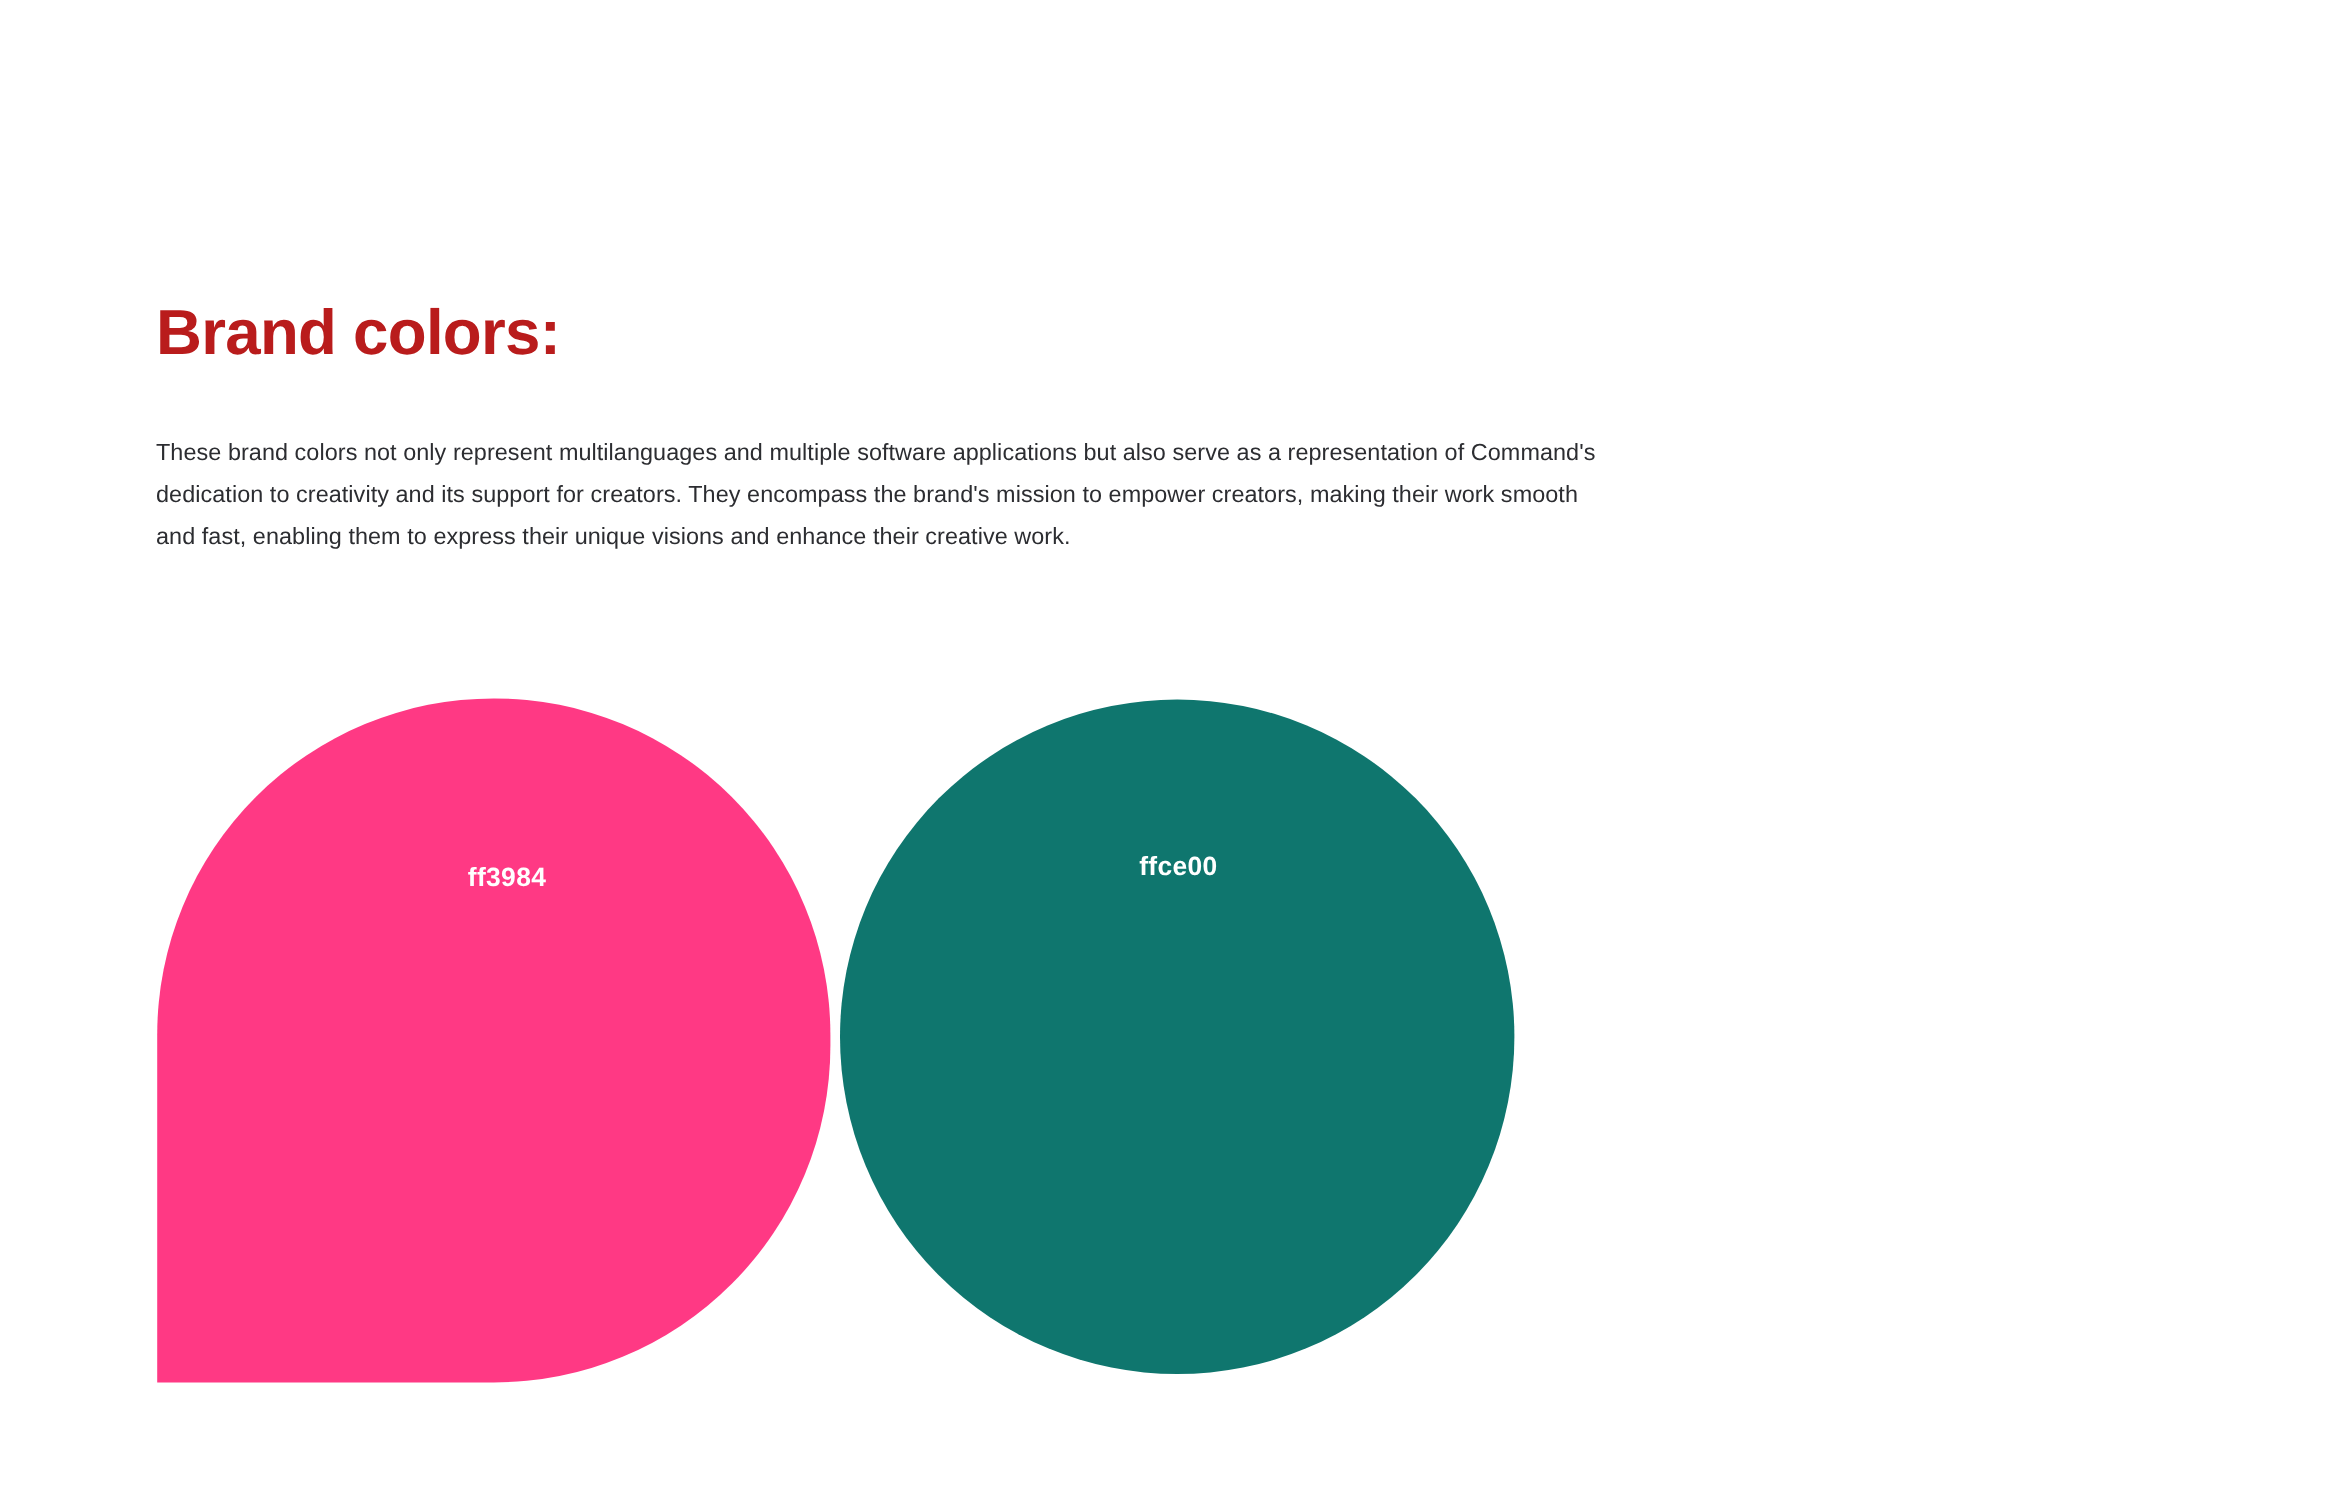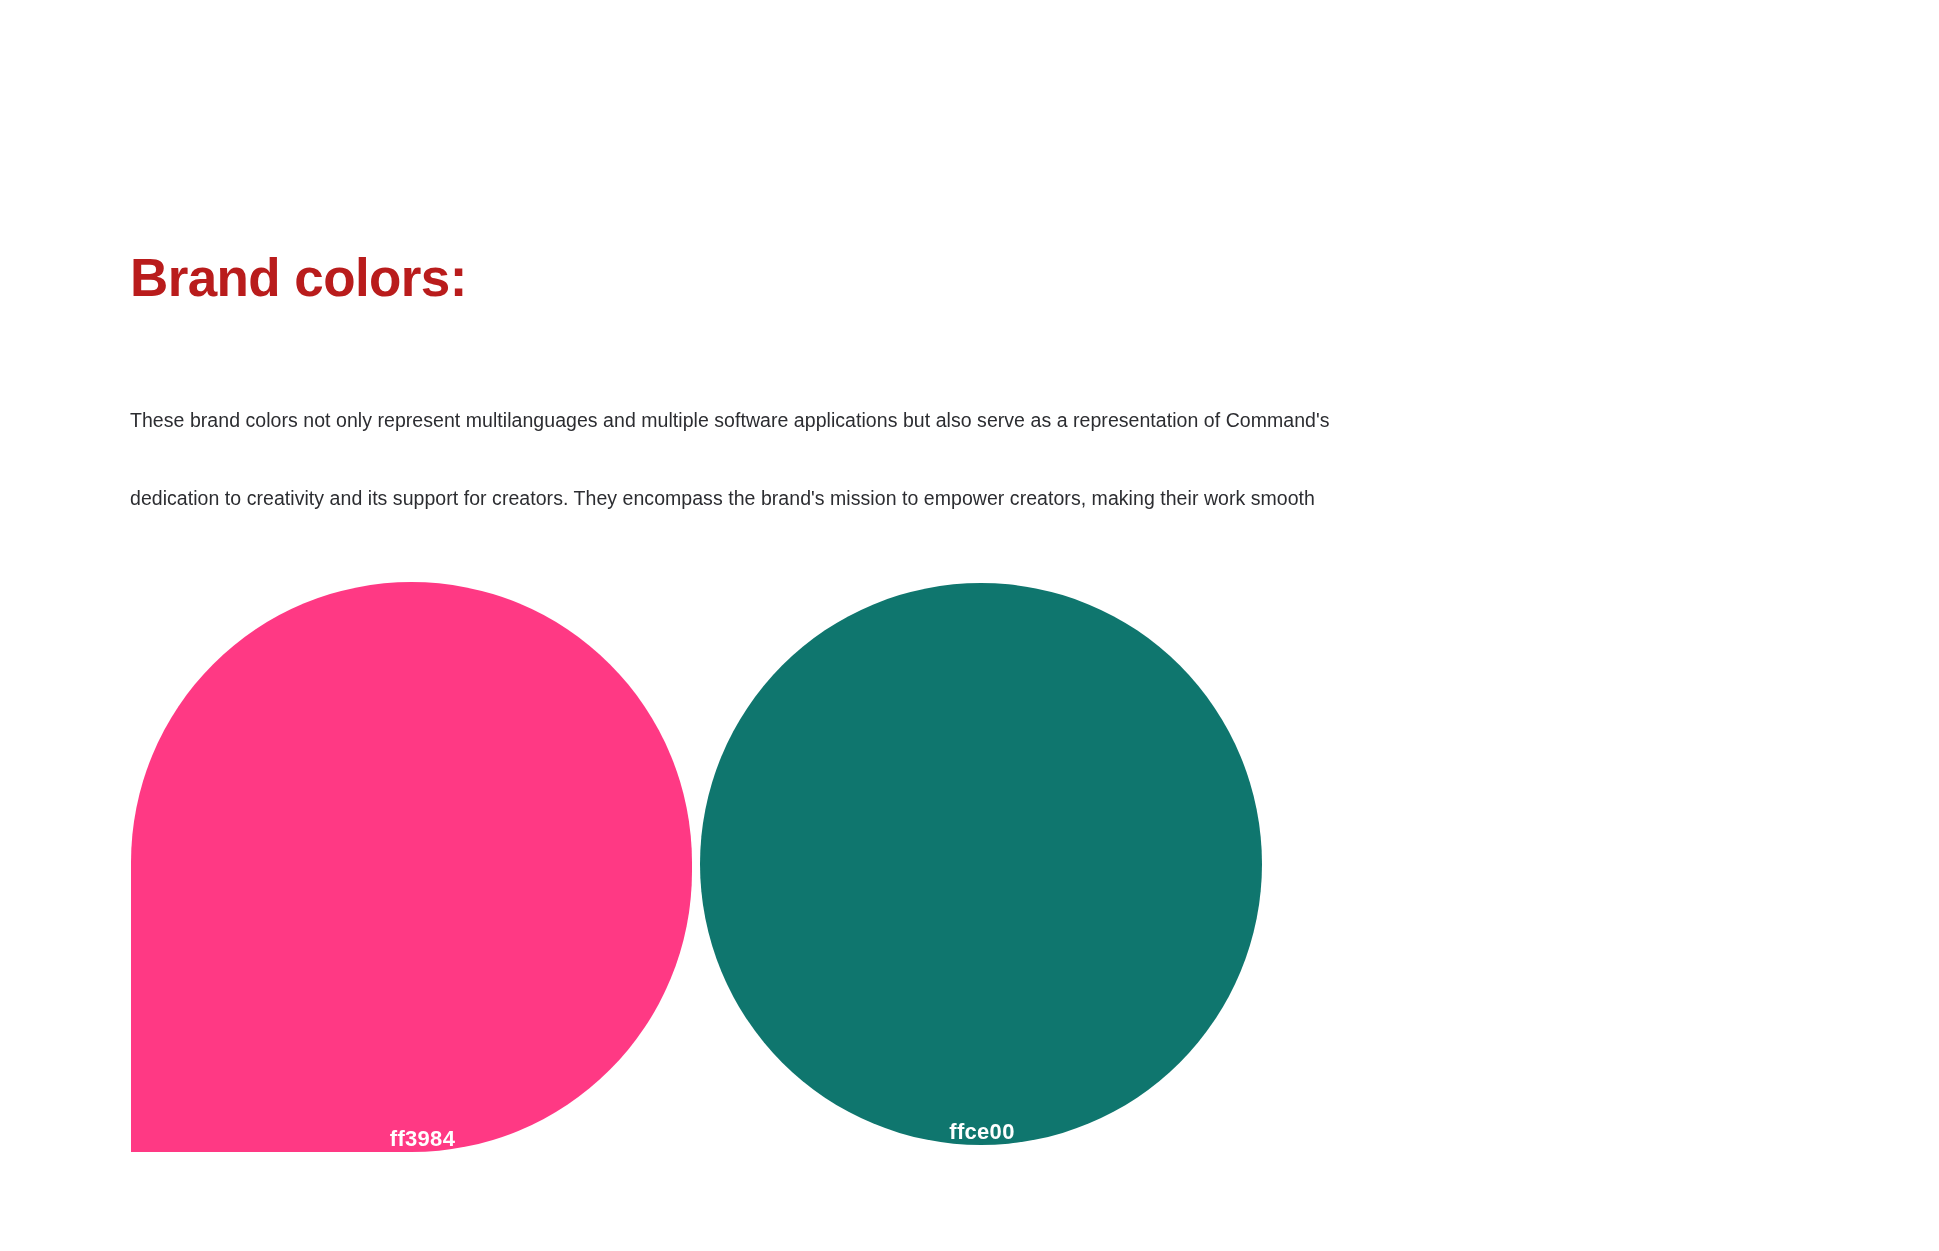--- a/index.html
+++ b/index.html
@@ -47,37 +47,36 @@
     font-family: "Liberation Sans", sans-serif;
     font-size: 19.5px;
     font-weight: 400;
     line-height: 35px;
     color: #2c2d31;
     letter-spacing: 0.05px;
   }
   .intro-paragraph .ln {
     display: block;
     white-space: nowrap;
-    margin-top: 43px;
   }
 
   
   .swatch-row {
     position: absolute;
     left: 0;
     top: 0;
     width: 1939px;
     height: 1251px;
     pointer-events: none;
   }
 
   .swatch {
     position: absolute;
     display: flex;
-    align-items: flex-end;
+    align-items: flex-start;
     justify-content: center;
     pointer-events: auto;
   }
 
   .swatch-label {
     font-family: "Liberation Sans", sans-serif;
     font-size: 22px;
     font-weight: 700;
     letter-spacing: 0.3px;
     color: #ffffff;
@@ -129,20 +128,21 @@
 </head>
 <body style="background: rgb(255, 255, 255);">
 
 <div class="page">
 
   <h1 class="page-title">Brand colors:</h1>
 
   <p class="intro-paragraph">
     <span class="ln">These brand colors not only represent multilanguages and multiple software applications but also serve as a representation of Command's</span>
     <span class="ln">dedication to creativity and its support for creators. They encompass the brand's mission to empower creators, making their work smooth</span>
+    <span class="ln">and fast, enabling them to express their unique visions and enhance their creative work.</span>
   </p>
 
   <div class="swatch-row">
 
     <div class="swatch swatch--pink" style="background: rgb(255, 57, 132);">
       <span class="swatch-label" style="color: rgb(255, 255, 255);">ff3984</span>
     </div>
 
     <div class="swatch swatch--yellow" style="background: #0f766e;">
       <span class="swatch-label" style="color: rgb(255, 255, 255);">ffce00</span>

